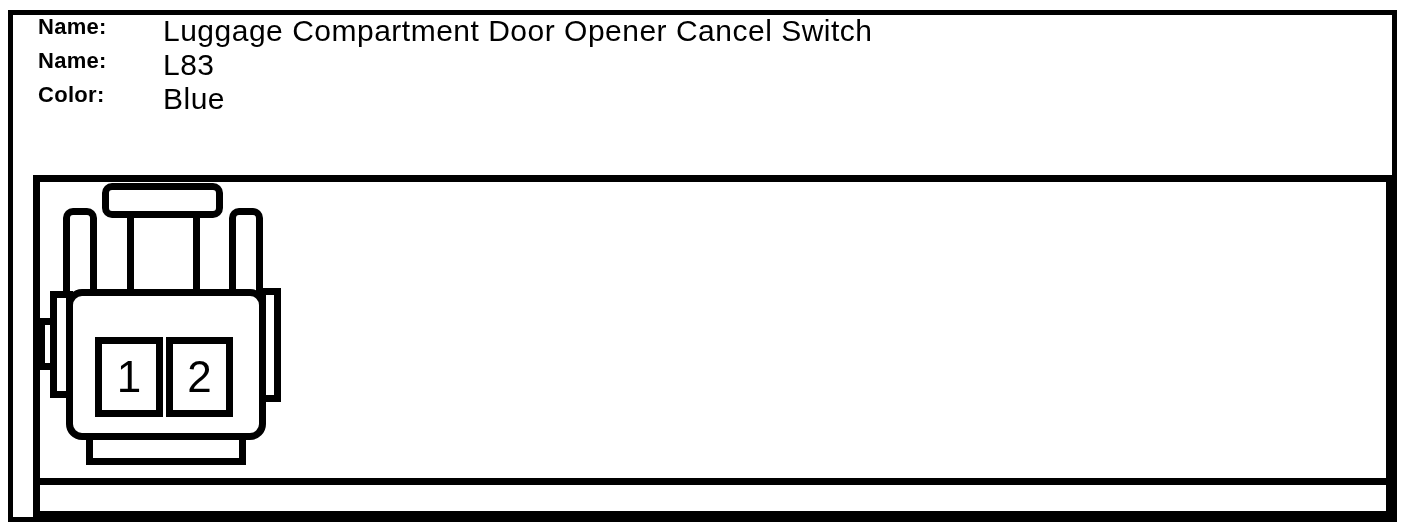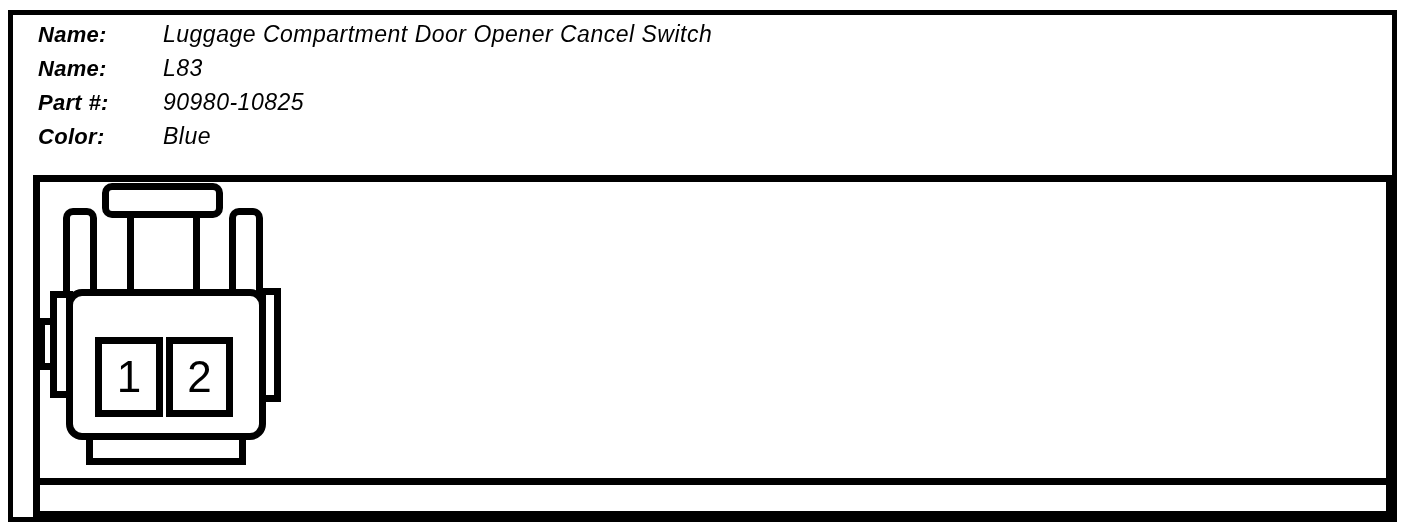--- a/index.html
+++ b/index.html
@@ -19,35 +19,33 @@
     border: 5px solid #000;
     box-sizing: border-box;
   }
   
   .header-block {
     position: absolute;
     left: 38px; top: 14px;
   }
   .field-row {
     display: flex;
-    align-items: flex-end;
+    align-items: flex-start;
     height: 34px;
     white-space: nowrap;
-    font-style: italic;
   }
   .field-label {
     width: 125px;
     font-size: 22px;
     font-weight: bold;
     letter-spacing: 0.3px;
   }
   .field-value {
-    font-size: 23px;
+    font-size: 30px;
     letter-spacing: 0.5px;
-    margin-top: 8px;
   }
   
   .diagram-box {
     position: absolute;
     left: 33px; top: 175px;
     width: 1360px; height: 310px;
     border: 7px solid #000;
     box-sizing: border-box;
     background: #ffffff;
   }
@@ -117,24 +115,20 @@
   <div class="header-block">
     <div class="field-row">
       <span class="field-label">Name:</span>
       <span class="field-value">Luggage Compartment Door Opener Cancel Switch</span>
     </div>
     <div class="field-row">
       <span class="field-label">Name:</span>
       <span class="field-value">L83</span>
     </div>
     <div class="field-row">
-      <span class="field-label">Part #:</span>
-      <span class="field-value">90980-10825</span>
-    </div>
-    <div class="field-row">
       <span class="field-label">Color:</span>
       <span class="field-value">Blue</span>
     </div>
   </div>
 
   <div class="diagram-box"></div>
 
   <div>
     <div class="shape c-bump2"></div>
     <div class="shape c-bump1"></div>

